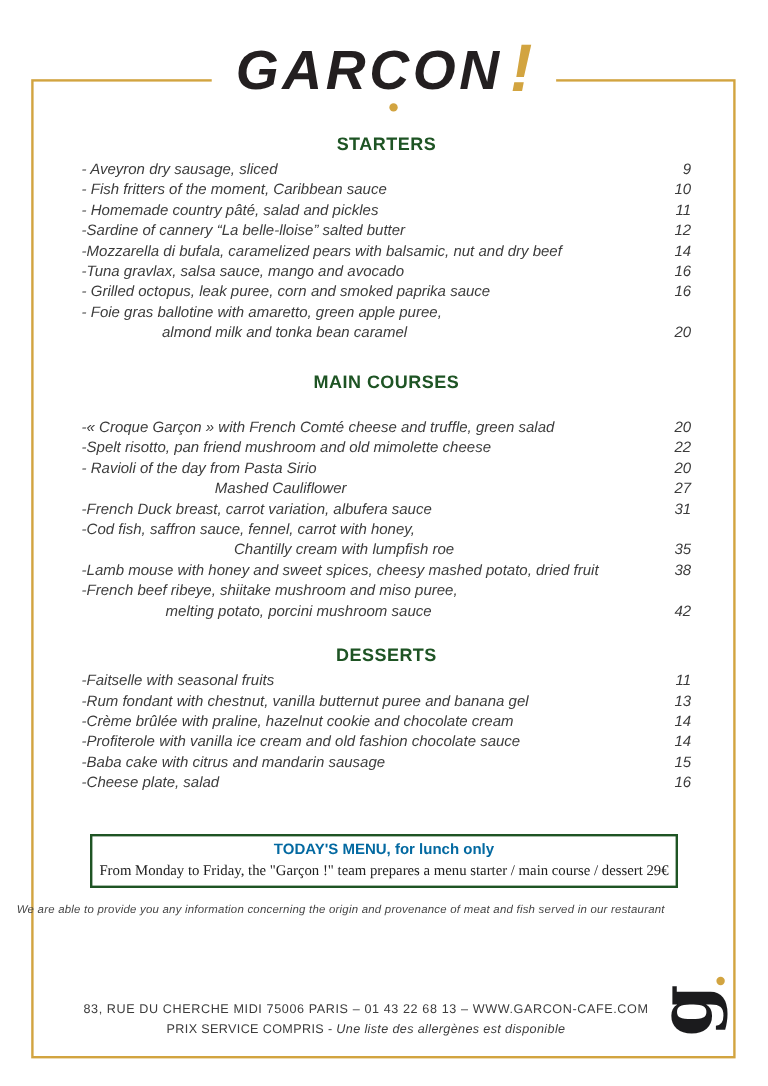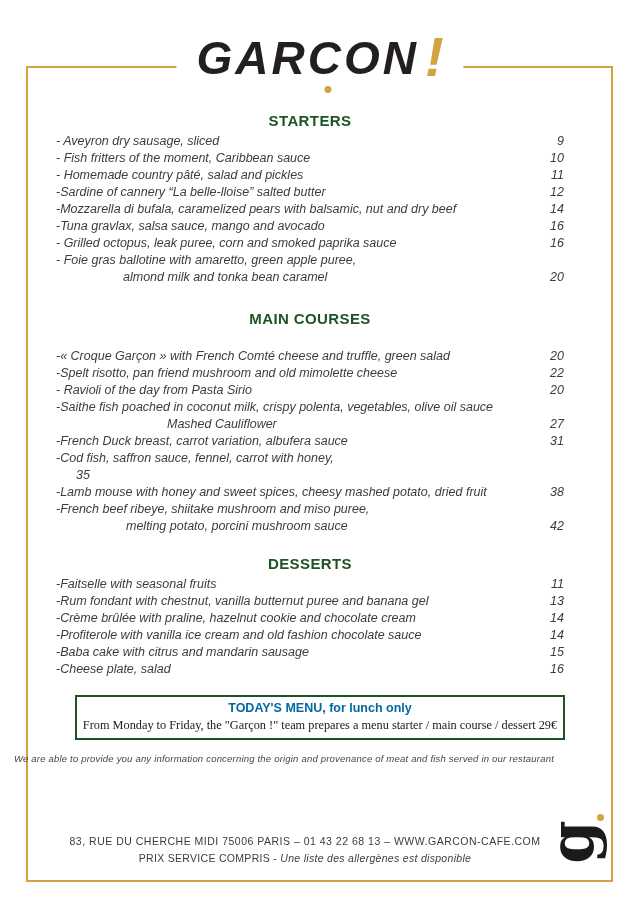--- a/index.html
+++ b/index.html
@@ -24,21 +24,21 @@
   .c-wrap{position:relative;display:inline-block;}
   .c-dot{
     position:absolute;left:45%;bottom:-9px;width:7px;height:7px;border-radius:50%;
     background:#d2a440;
   }
   .logo-bang{
     font-style:italic;font-weight:900;font-size:56px;color:#d2a440;
     position:relative;top:2px;margin-left:6px;
   }
   
-  .list{position:absolute;left:12px;top:66px;width:560px;padding:46px 8px 0 44px;box-sizing:border-box;}
+  .list{position:absolute;left:24px;top:66px;width:560px;padding:46px 8px 0 44px;box-sizing:border-box;}
   .section-title{
     text-align:center;font-weight:bold;font-size:15px;letter-spacing:0.4px;
     color:#1e5424;margin:0 0 4px 0;line-height:17px;
   }
   .mt-main{margin-top:24px;margin-bottom:21px;}
   .mt-dess{margin-top:20px;}
   .row{display:flex;font-size:12.5px;line-height:17px;color:#3c3c3c;font-style:italic;}
   .name{flex:1;white-space:nowrap;}
   .price{width:34px;text-align:right;flex:none;}
   
@@ -130,34 +130,32 @@
       </div>
     <div class="row">
         <span class="name">-Spelt risotto, pan friend mushroom and old mimolette cheese</span>
         <span class="price">22</span>
       </div>
     <div class="row">
         <span class="name">- Ravioli of the day  from Pasta Sirio</span>
         <span class="price">20</span>
       </div>
     <div class="row">
-        <span class="name">-Saithe fish poached in coconut milk, crispy polenta, vegetables, olive oil sauce</span>
-      </div>
-    <div class="row">
         <span class="name" style="margin-left:111px">Mashed Cauliflower</span>
         <span class="price">27</span>
       </div>
     <div class="row">
         <span class="name">-French Duck breast, carrot variation, albufera sauce</span>
         <span class="price">31</span>
       </div>
     <div class="row">
         <span class="name">-Cod fish, saffron sauce, fennel, carrot with honey,</span>
       </div>
     <div class="row">
+        <span class="name" style="margin-left:127px">Chantilly cream with lumpfish roe</span>
         <span class="price">35</span>
       </div>
     <div class="row">
         <span class="name">-Lamb mouse with honey and sweet spices, cheesy mashed potato, dried fruit</span>
         <span class="price">38</span>
       </div>
     <div class="row">
         <span class="name">-French beef ribeye, shiitake mushroom and miso puree,</span>
       </div>
     <div class="row">

